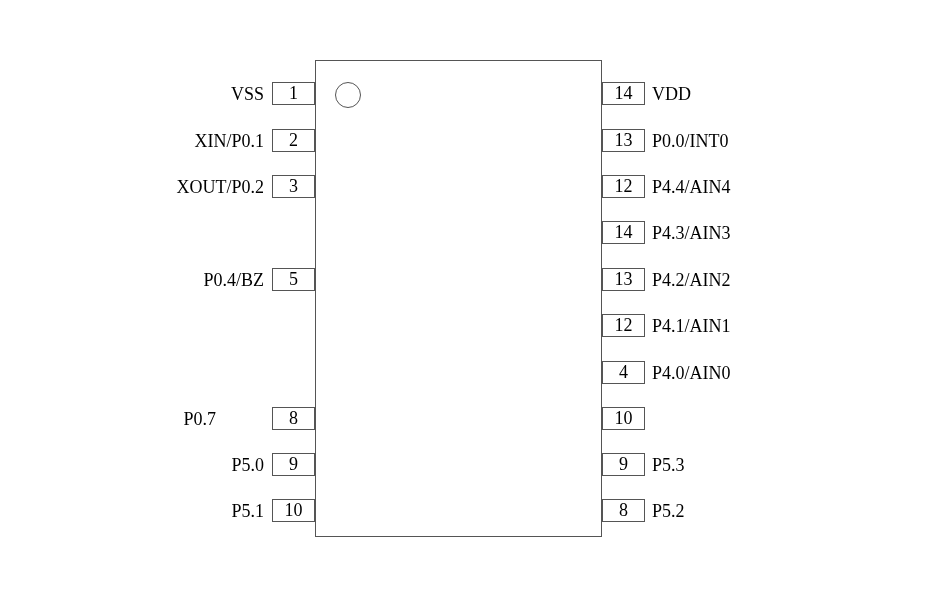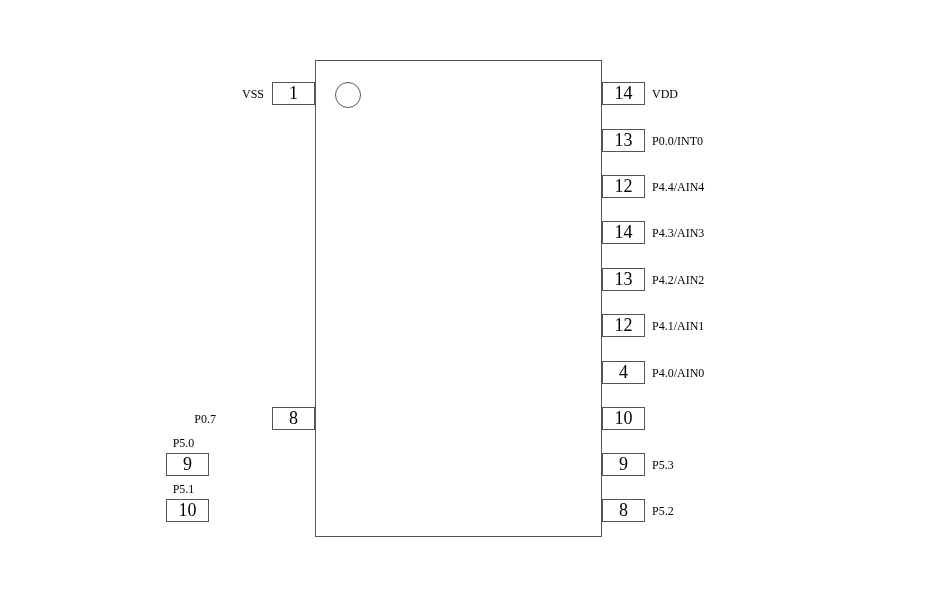--- a/index.html
+++ b/index.html
@@ -75,21 +75,21 @@
     box-sizing: border-box;
     background: #ffffff;
     font-size: 18px;
     line-height: 21px;
     text-align: center;
     color: #000000;
     flex: 0 0 auto;
   }
 
   .pin-label {
-    font-size: 12px;
+    font-size: 18px;
     line-height: 20px;
     color: #000000;
     white-space: nowrap;
     flex: 0 0 auto;
   }
 
   .pin-row.left .pin-label {
     margin-right: 8px;
     text-align: right;
   }
@@ -108,29 +108,41 @@
 
 <div id="diagram">
 
   <div class="chip-body"></div>
   <div class="pin1-dot"></div>
 
   <div class="pin-row left" style="top:82px;">
     <span class="pin-label">VSS</span>
     <span class="pin-box">1</span>
   </div>
+  <div class="pin-row left" style="top:129px;">
+    <span class="pin-label">XIN/P0.1</span>
+    <span class="pin-box">2</span>
+  </div>
+  <div class="pin-row left" style="top:175px;">
+    <span class="pin-label">XOUT/P0.2</span>
+    <span class="pin-box">3</span>
+  </div>
+  <div class="pin-row left" style="top:268px;">
+    <span class="pin-label">P0.4/BZ</span>
+    <span class="pin-box">5</span>
+  </div>
   <div class="pin-row left" style="top:407px;gap:48px;">
     <span class="pin-label">P0.7</span>
     <span class="pin-box">8</span>
   </div>
-  <div class="pin-row left" style="top:453px;flex-direction:column;">
+  <div class="pin-row left" style="top:453px;">
     <span class="pin-label">P5.0</span>
     <span class="pin-box">9</span>
   </div>
-  <div class="pin-row left" style="top:499px;flex-direction:column;">
+  <div class="pin-row left" style="top:499px;">
     <span class="pin-label">P5.1</span>
     <span class="pin-box">10</span>
   </div>
 
   <div class="pin-row right" style="top:82px;">
     <span class="pin-box">14</span>
     <span class="pin-label">VDD</span>
   </div>
   <div class="pin-row right" style="top:129px;">
     <span class="pin-box">13</span>

